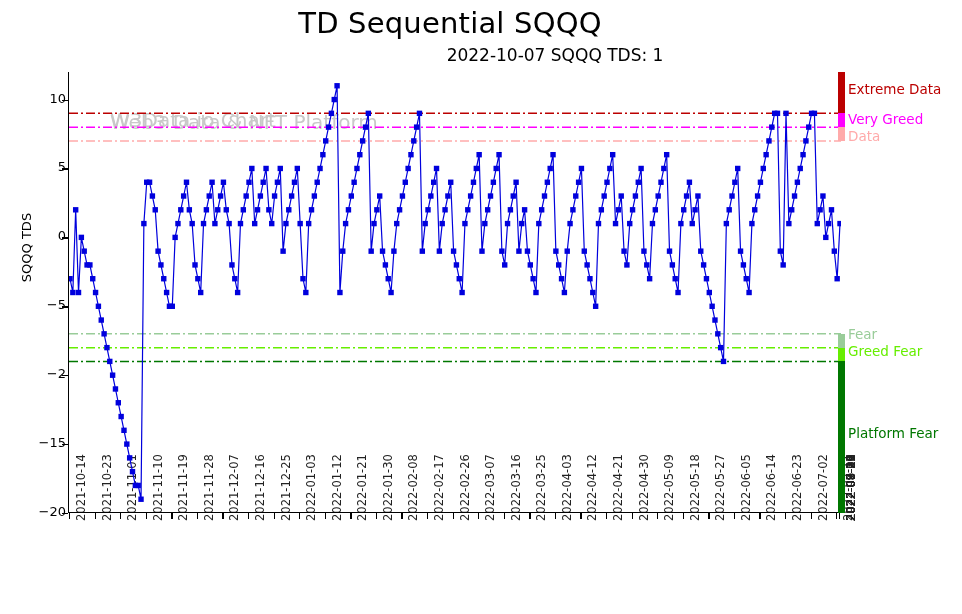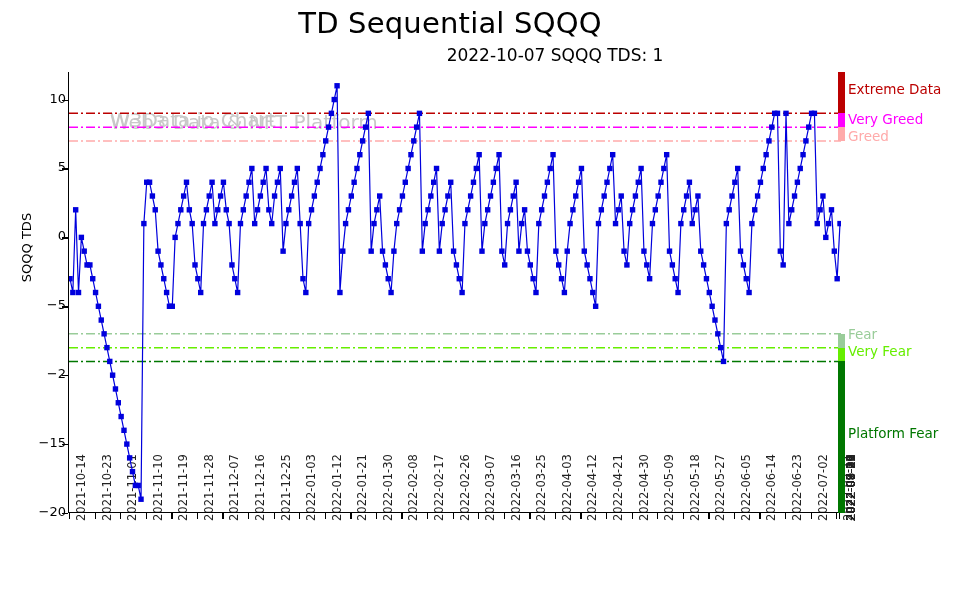--- a/index.html
+++ b/index.html
@@ -424,22 +424,22 @@
         <rect x="768.30" y="148.89" width="5.4" height="5.4" fill="#0000dd"></rect>
       </svg>
   </div>
 
   <div id="zone-layer">
       <div style="position: absolute; left: 838px; top: 72px; width: 7px; height: 41.3438px; background: rgb(187, 0, 0);"></div>
       <div class="zlabel" style="left: 848px; top: 80.9156px; color: rgb(187, 0, 0);">Extreme Data</div>
       <div style="position: absolute; left: 838px; top: 113.344px; width: 7px; height: 13.7812px; background: rgb(255, 0, 255);"></div>
       <div class="zlabel" style="left: 848px; top: 111.234px; color: rgb(255, 0, 255); text-align: center;">Very Greed</div>
       <div style="position: absolute; left: 838px; top: 127.125px; width: 7px; height: 13.7812px; background: rgb(255, 170, 170);"></div>
-      <div class="zlabel" style="left: 848px; top: 127.772px; color: rgb(255, 170, 170);">Greed</div>
+      <div class="zlabel" style="left: 848px; top: 127.772px; color: rgb(255, 170, 170);">Data</div>
       <div style="position: absolute; left: 838px; top: 333.844px; width: 7px; height: 13.7812px; background: rgb(153, 204, 153);"></div>
       <div class="zlabel" style="left: 848px; top: 326.222px; color: rgb(153, 204, 153);">Fear</div>
       <div style="position: absolute; left: 838px; top: 347.625px; width: 7px; height: 13.7812px; background: rgb(102, 238, 0);"></div>
-      <div class="zlabel" style="left: 848px; top: 342.759px; color: rgb(102, 238, 0);">Very Fear</div>
+      <div class="zlabel" style="left: 848px; top: 342.759px; color: rgb(102, 238, 0);">Greed Fear</div>
       <div style="position: absolute; left: 838px; top: 361.406px; width: 7px; height: 151.594px; background: rgb(0, 119, 0);"></div>
       <div class="zlabel" style="left: 848px; top: 425.447px; color: rgb(0, 119, 0);">Platform Fear</div>
     </div>
 
 </div>
 
 </body></html>

